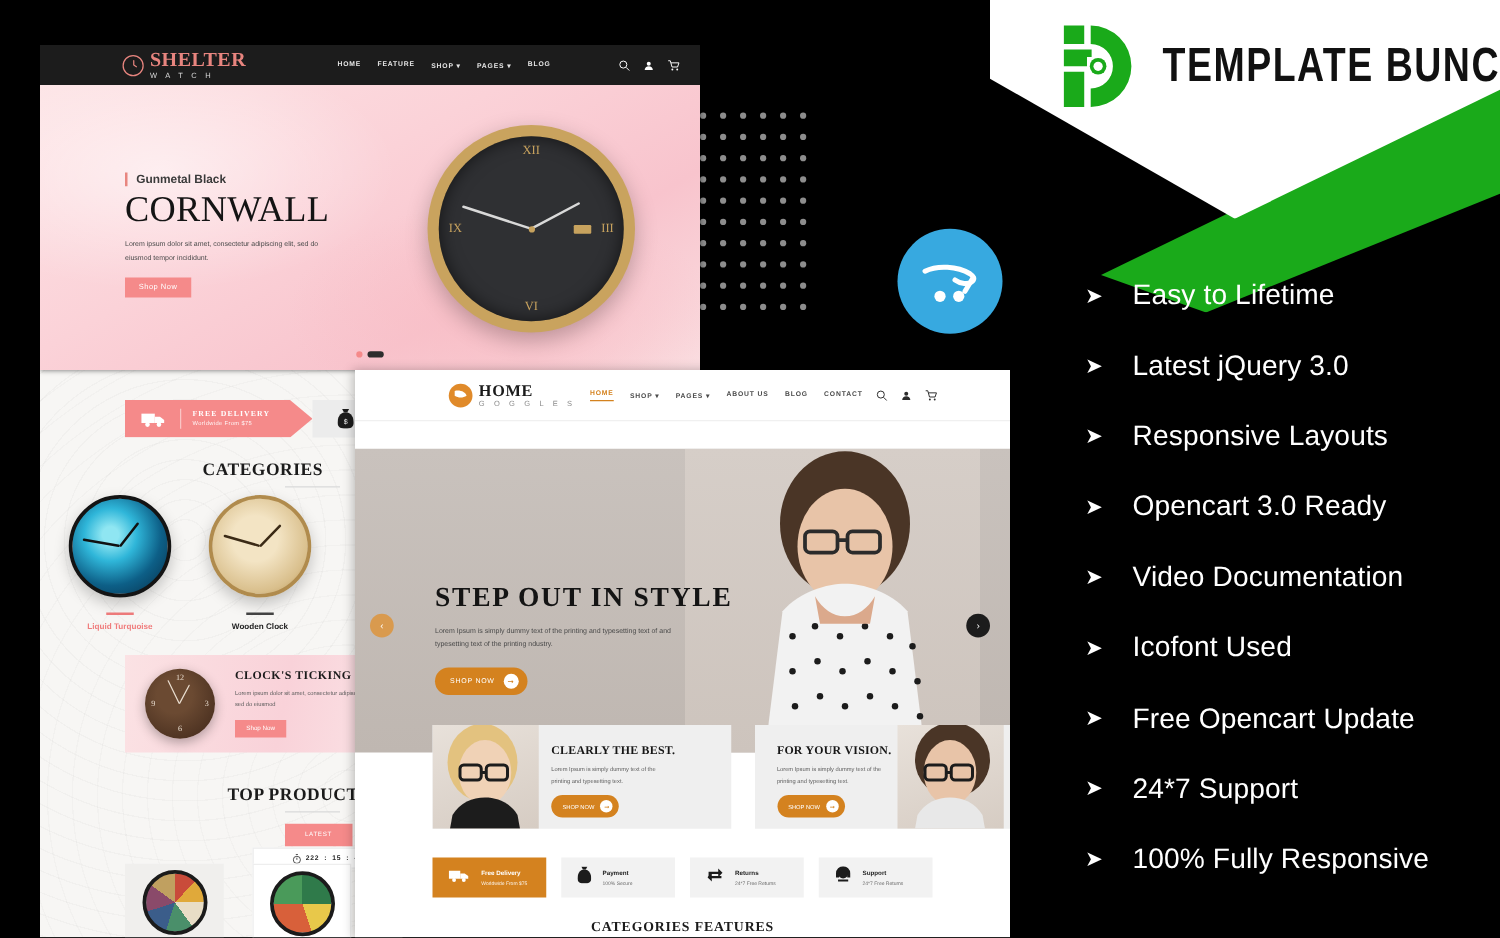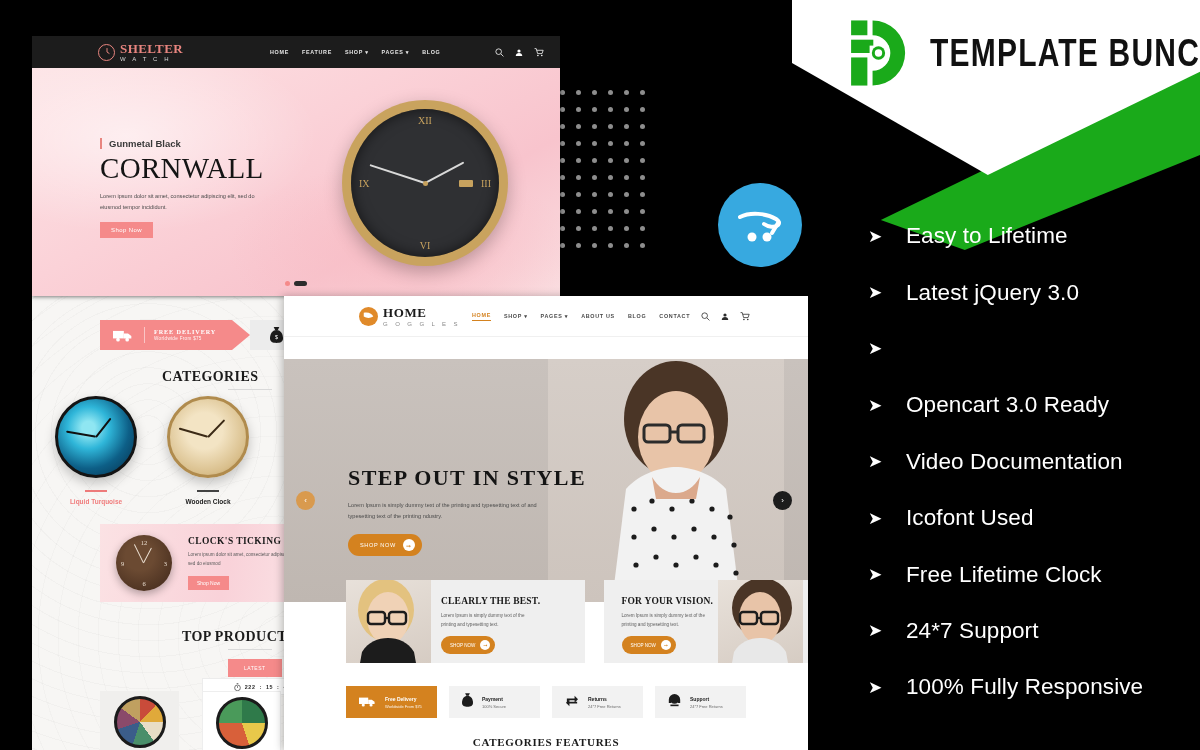--- a/index.html
+++ b/index.html
@@ -55,21 +55,21 @@
     letter-spacing:.1px;
   }
 
   
   .shot1{ position:absolute; left:32px; top:36px; width:528px; height:260px; overflow:hidden; z-index:4;
           box-shadow:0 1px 4px rgba(0,0,0,.5); }
   .s1-nav{ height:32px; background:#1c1c1c; display:flex; align-items:center; position:relative; }
   .s1-logo{ position:absolute; left:66px; display:flex; align-items:center; gap:5px; }
   .s1-logo-mark{ width:17px; height:17px; border-radius:50%; border:1.3px solid #e8857f; position:relative; }
   .s1-logo-txt{ line-height:1; }
-  .s1-logo-t1{ font-family:"Liberation Serif", serif; font-size:13px; font-weight:700; color:#e8857f; letter-spacing:.4px; display:block; }
+  .s1-logo-t1{ font-family:"Liberation Serif", serif; font-size:16px; font-weight:700; color:#e8857f; letter-spacing:.4px; display:block; }
   .s1-logo-t2{ font-size:6px; color:#d8d8d8; letter-spacing:2.6px; display:block; margin-top:1px; }
   .s1-menu{ position:absolute; left:238px; display:flex; gap:13px; align-items:center; }
   .s1-menu span{ color:#e6e6e6; font-size:5.4px; letter-spacing:.7px; font-weight:600; }
   .s1-icons{ position:absolute; right:16px; display:flex; gap:11px; align-items:center; color:#fff; }
   .s1-hero{ height:228px; position:relative;
     background:
       radial-gradient(ellipse 60% 70% at 18% 30%, rgba(255,255,255,.55), transparent 60%),
       radial-gradient(ellipse 50% 60% at 70% 80%, rgba(248,190,198,.9), transparent 65%),
       linear-gradient(150deg,#fde3e5 0%,#fbd2d8 40%,#f8c4cd 70%,#fadde0 100%);
   }
@@ -287,36 +287,37 @@
       <div class="feature-item">
         <span class="feature-arrow">➤</span>
         <span class="feature-label">Easy to Lifetime</span>
       </div>
       <div class="feature-item">
         <span class="feature-arrow">➤</span>
         <span class="feature-label">Latest jQuery 3.0</span>
       </div>
       <div class="feature-item">
         <span class="feature-arrow">➤</span>
+        <span class="feature-label">Responsive Layouts</span>
       </div>
       <div class="feature-item">
         <span class="feature-arrow">➤</span>
         <span class="feature-label">Opencart 3.0 Ready</span>
       </div>
       <div class="feature-item">
         <span class="feature-arrow">➤</span>
         <span class="feature-label">Video Documentation</span>
       </div>
       <div class="feature-item">
         <span class="feature-arrow">➤</span>
         <span class="feature-label">Icofont Used</span>
       </div>
       <div class="feature-item">
         <span class="feature-arrow">➤</span>
-        <span class="feature-label">Free Lifetime Clock</span>
+        <span class="feature-label">Free Opencart Update</span>
       </div>
       <div class="feature-item">
         <span class="feature-arrow">➤</span>
         <span class="feature-label">24*7 Support</span>
       </div>
       <div class="feature-item">
         <span class="feature-arrow">➤</span>
         <span class="feature-label">100% Fully Responsive</span>
       </div>
     </div>

